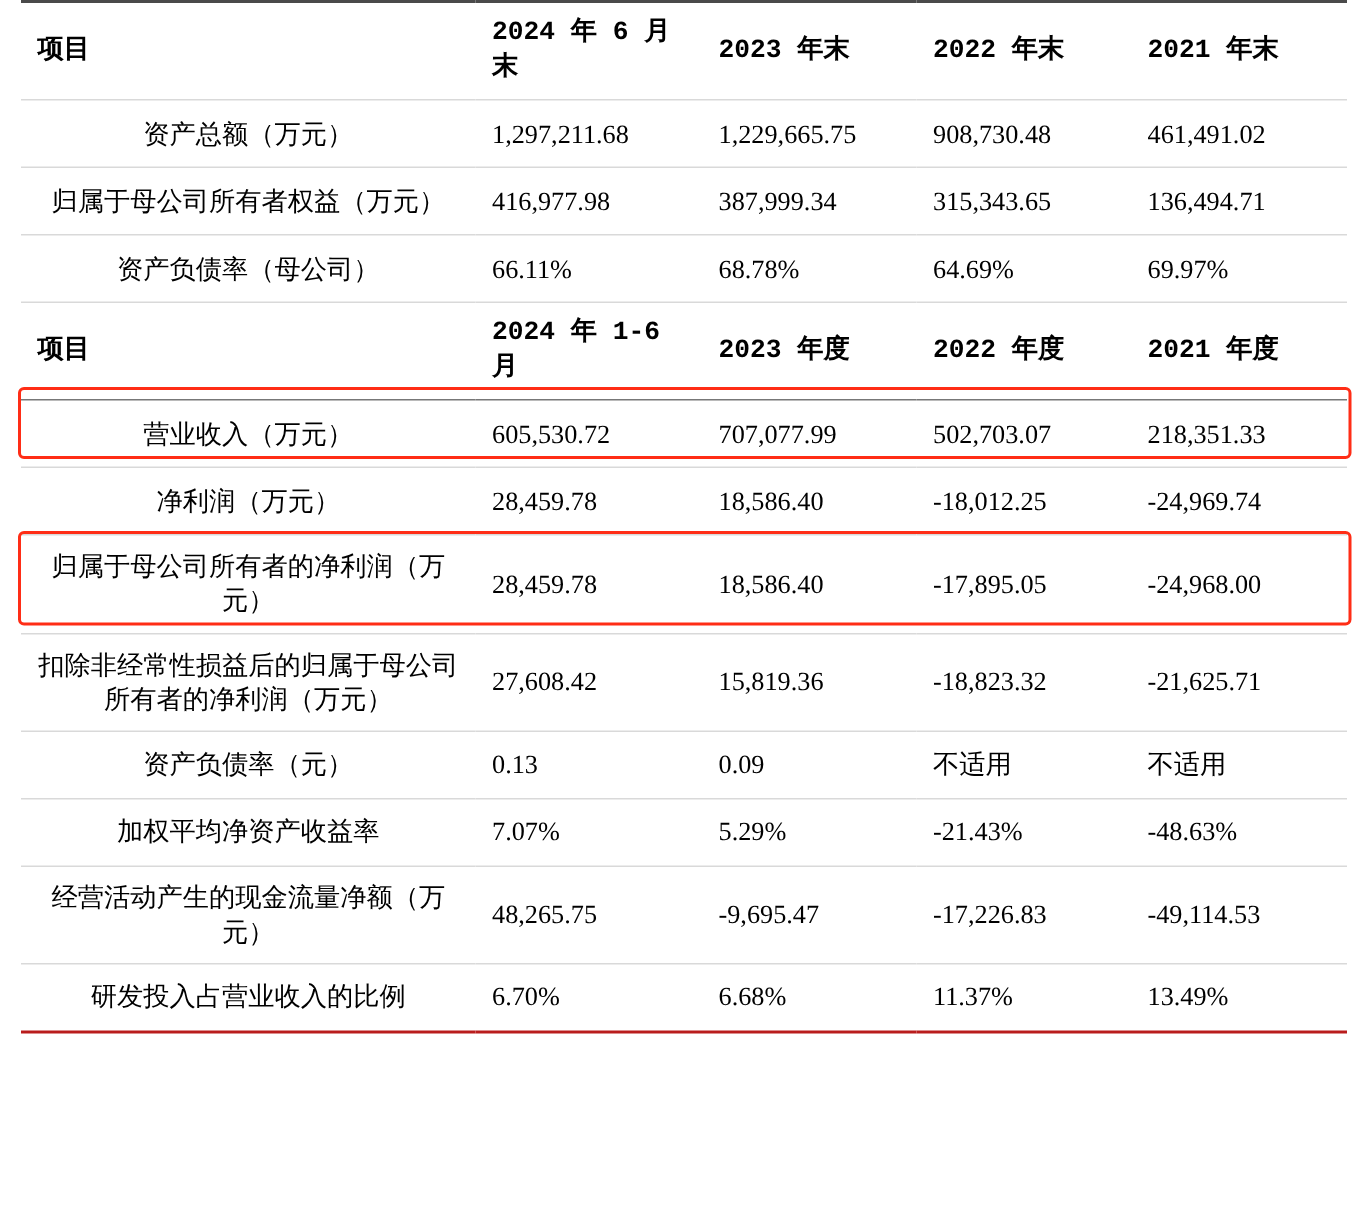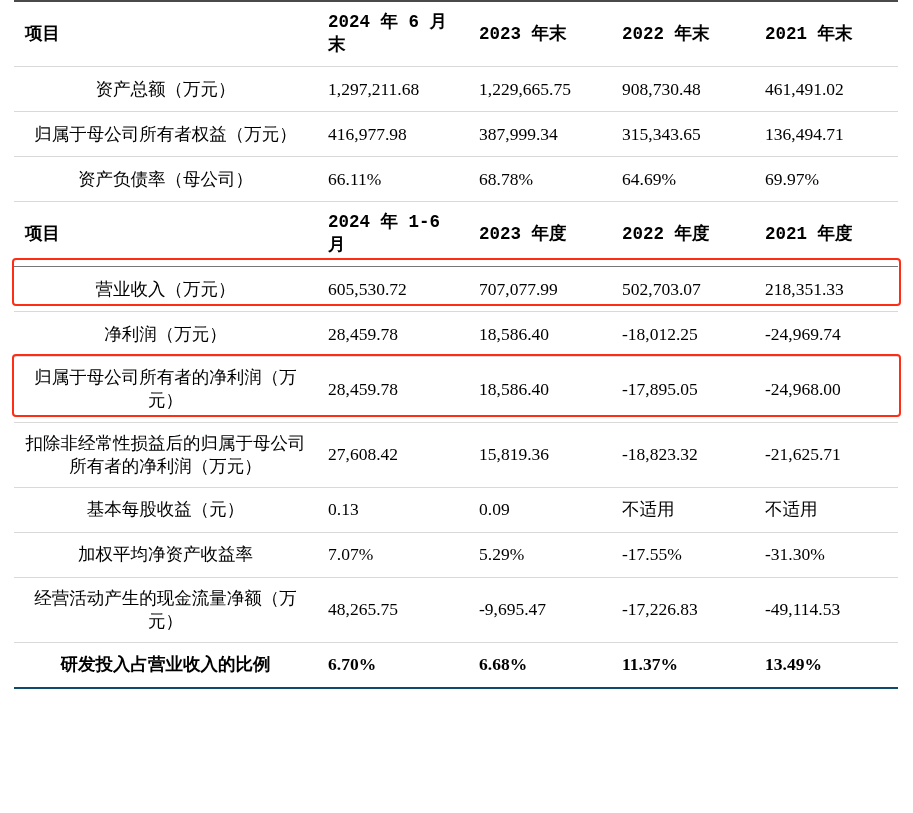--- a/index.html
+++ b/index.html
@@ -41,22 +41,21 @@
     height: 26px;
   }
   tr.top-rule td {
     border-top: 2px solid #4a4a4a;
   }
   tr.section-head td {
     border-top: 1.5px solid #777777;
     border-bottom: 1.5px solid #777777;
   }
   tr.last-row td {
-    border-bottom: 2px solid #0c4a6e;
-    font-weight: bold;
+    border-bottom: 2px solid #b91c1c;
   }
   td.label {
     text-align: center;
   }
   td.num {
     text-align: left;
   }
   td.head {
     font-weight: bold;
     font-family: Liberation Mono, monospace;
@@ -166,33 +165,33 @@
       <tr>
         <td class="label">扣除非经常性损益后的归属于母公司所有者的净利润（万元）</td>
         <td class="num">27,608.42</td>
         <td class="num">15,819.36</td>
         <td class="num">-18,823.32</td>
         <td class="num">-21,625.71</td>
       </tr>
 
 
       <tr>
-        <td class="label">基本每股收益（元）</td>
+        <td class="label">资产负债率（元）</td>
         <td class="num">0.13</td>
         <td class="num">0.09</td>
         <td class="num">不适用</td>
         <td class="num">不适用</td>
       </tr>
 
       <tr>
         <td class="label">加权平均净资产收益率</td>
         <td class="num">7.07%</td>
         <td class="num">5.29%</td>
-        <td class="num">-17.55%</td>
-        <td class="num">-31.30%</td>
+        <td class="num">-21.43%</td>
+        <td class="num">-48.63%</td>
       </tr>
 
       <tr>
         <td class="label">经营活动产生的现金流量净额（万元）</td>
         <td class="num">48,265.75</td>
         <td class="num">-9,695.47</td>
         <td class="num">-17,226.83</td>
         <td class="num">-49,114.53</td>
       </tr>
 

